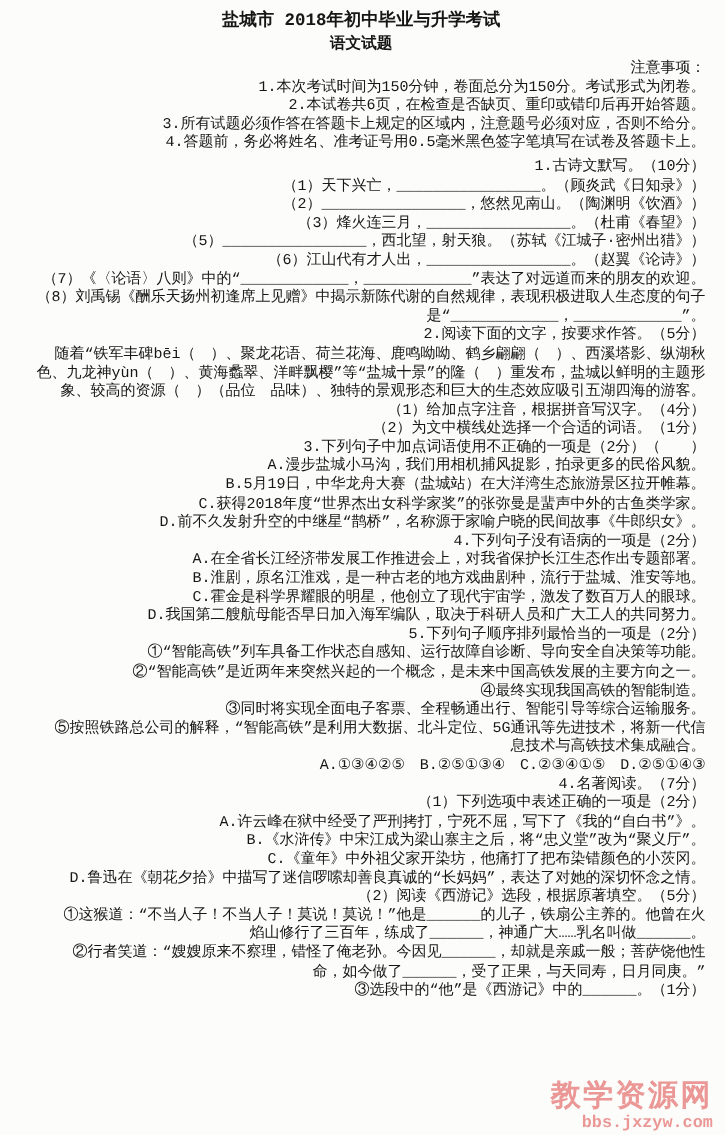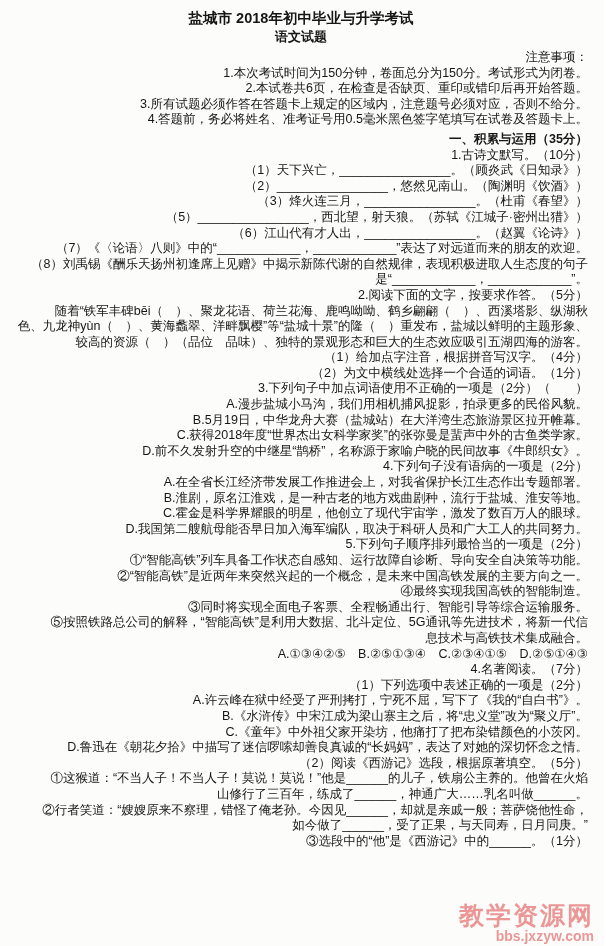--- a/index.html
+++ b/index.html
@@ -5,21 +5,21 @@
   * { box-sizing: border-box; margin: 0; padding: 0; }
   html, body { background: #ffffff; }
   .page {
     width: 604px;
     height: 946px;
     overflow: hidden;
     position: relative;
     background: #fcfcfa;
     color: #161616;
     padding: 6px 16px 0 14px;
-    font-family: Liberation Sans, sans-serif;
+    font-family: Liberation Mono, monospace;
     font-size: 12.5px;
     line-height: 15.6px;
   }
   .title {
     text-align: center;
     font-size: 14.5px;
     font-weight: 700;
     line-height: 19px;
     margin-top: 3px;
   }
@@ -65,21 +65,20 @@
   <div class="subtitle">语文试题</div>
 
   <div class="line">注意事项：</div>
   <div class="line">1.本次考试时间为150分钟，卷面总分为150分。考试形式为闭卷。</div>
   <div class="line">2.本试卷共6页，在检查是否缺页、重印或错印后再开始答题。</div>
   <div class="line">3.所有试题必须作答在答题卡上规定的区域内，注意题号必须对应，否则不给分。</div>
   <div class="line">4.答题前，务必将姓名、准考证号用0.5毫米黑色签字笔填写在试卷及答题卡上。</div>
 
   <div class="gap"></div>
 
-  <div class="line bold">一、积累与运用（35分）</div>
 
   <div class="line sub">1.古诗文默写。（10分）</div>
   <div class="line sub">（1）天下兴亡，________________。（顾炎武《日知录》）</div>
   <div class="line sub">（2）________________，悠然见南山。（陶渊明《饮酒》）</div>
   <div class="line sub">（3）烽火连三月，________________。（杜甫《春望》）</div>
   <div class="line sub">（5）________________，西北望，射天狼。（苏轼《江城子·密州出猎》）</div>
   <div class="line sub">（6）江山代有才人出，________________。（赵翼《论诗》）</div>
   <div class="line sub">（7）《〈论语〉八则》中的“____________，____________”表达了对远道而来的朋友的欢迎。</div>
   <div class="line sub">（8）刘禹锡《酬乐天扬州初逢席上见赠》中揭示新陈代谢的自然规律，表现积极进取人生态度的句子是“____________，____________”。</div>
 

